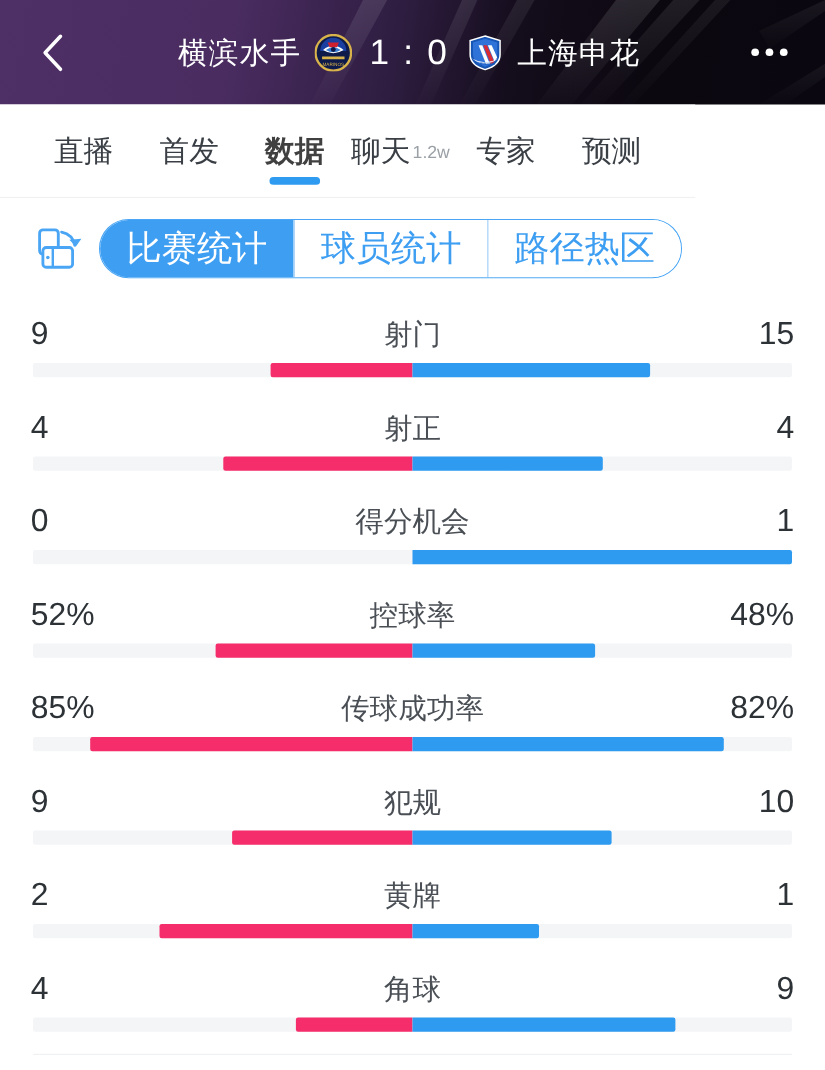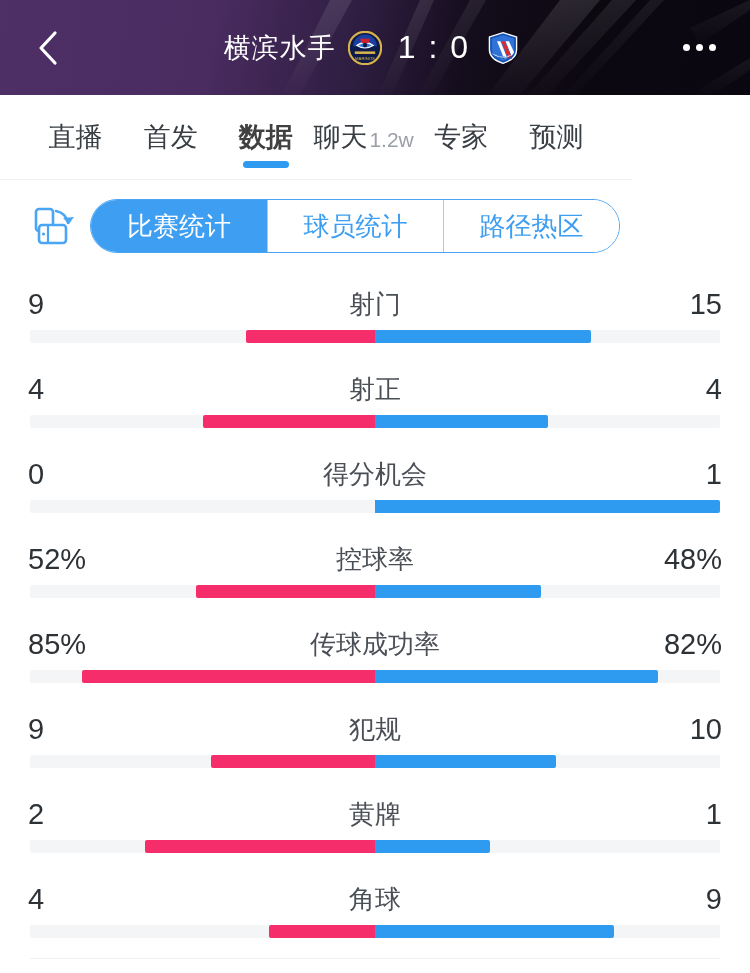--- a/index.html
+++ b/index.html
@@ -31,36 +31,36 @@
     width:632px;height:85px;background:#fff;display:flex;align-items:center;
     justify-content:space-between;padding:0 28px;position:relative;
     border-bottom:1px solid #eef0f2;
   }
   .tab{
     position:relative;height:85px;display:flex;align-items:center;justify-content:center;
     flex:1;cursor:pointer;
   }
   .tab .lab{font-size:27px;color:#3a3f45;font-weight:400;white-space:nowrap;}
   .tab.active .lab{color:#404040;font-weight:700;}
-  .tab .cnt{font-size:21px;color:#9aa0a6;margin-left:2px;align-self:center;padding-top:6px;}
+  .tab .cnt{font-size:16px;color:#9aa0a6;margin-left:2px;align-self:center;padding-top:6px;}
   .tab .ul{
     position:absolute;bottom:12px;left:50%;transform:translateX(-50%);
     width:46px;height:7px;border-radius:4px;background:#2e9bf0;display:none;
   }
   .tab.active .ul{display:block;}
 
   
   .segbar{width:750px;height:92px;display:flex;align-items:center;padding:0 24px;background:#fff;}
   .rotate-icon{width:58px;height:58px;flex:none;display:flex;align-items:center;justify-content:center;}
   .segment{
     margin-left:8px;display:flex;height:54px;border:1.5px solid #4aa6f5;border-radius:27px;overflow:hidden;
   }
   .seg{
     display:flex;align-items:center;justify-content:center;
-    width:176px;font-size:26px;color:#3d9ef2;background:#fff;cursor:pointer;
+    width:176px;font-size:32px;color:#3d9ef2;background:#fff;cursor:pointer;
     border-left:1.5px solid #9ecdf7;
   }
   .seg:first-child{border-left:none;}
   .seg.active{background:#3d9ef2;color:#fff;border-left:none;}
 
   
   .stats{width:750px;background:#fff;padding-top:6px;}
   .srow{height:85px;position:relative;}
   .srow .labels{
     display:flex;align-items:center;justify-content:space-between;
@@ -127,20 +127,21 @@
       <svg class="badge" viewBox="0 0 40 40">
         <path d="M20 2 L36 7 V22 Q36 33 20 38 Q4 33 4 22 V7 Z" fill="#1756b5" stroke="#ffffff" stroke-width="1.6"></path>
         <path d="M20 5 L33 9 V22 Q33 30 20 35 Q7 30 7 22 V9 Z" fill="#2f73d8"></path>
         <path d="M13 12 l4 0 l8 20 l-4 0z" fill="#ffffff"></path>
         <path d="M18 12 l4 0 l8 18 l-4 2z" fill="#d92b34"></path>
         <path d="M23 12 l4 0 l6 13 l-3 4z" fill="#ffffff"></path>
         <path d="M6 26 q14 8 28 0 q-14 11 -28 0z" fill="#ffffff" opacity="0.9"></path>
         <text x="20" y="33" font-size="4.4" fill="#1756b5" text-anchor="middle">SHENHUA</text>
       </svg>
 
+      <span class="team-name">上海申花</span>
     </div>
 
     <div class="more-btn">
       <i></i>
       <i></i>
       <i></i>
     </div>
   </div>
 </div>
 

